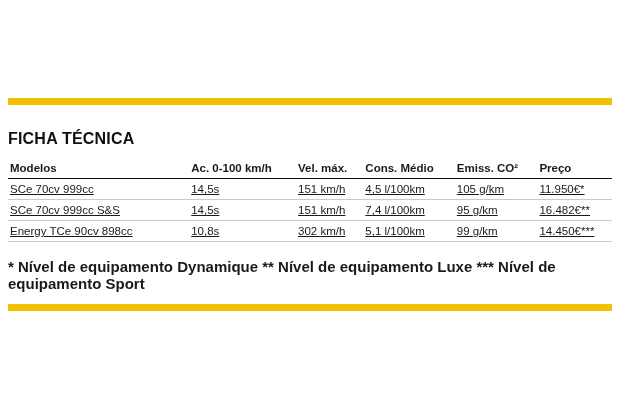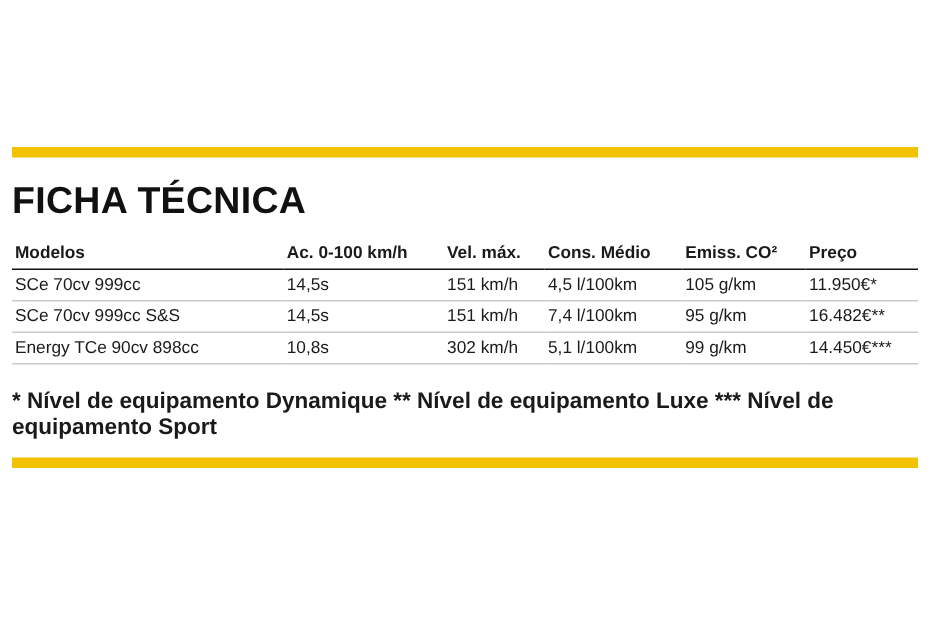--- a/index.html
+++ b/index.html
@@ -20,24 +20,24 @@
     left: 8px;
     top: 98px;
     width: 604px;
   }
   .top-rule {
     height: 7px;
     background: #f2c200;
     width: 100%;
   }
   .title {
-    font-size: 25px;
+    font-size: 16px;
     font-weight: bold;
     letter-spacing: 0.2px;
-    margin: 15px 0 10px 0;
+    margin: 25px 0 10px 0;
     color: #111111;
   }
   table.spec {
     width: 100%;
     border-collapse: collapse;
     font-size: 11.5px;
   }
   table.spec th, table.spec td {
     padding: 4px 2px;
     white-space: nowrap;
@@ -58,20 +58,21 @@
     font-size: 11.5px;
     color: #2f4f8f;
     border-bottom: 1px solid #c9c9c9;
     padding-top: 5px;
     padding-bottom: 3px;
   }
   .data-row td {
     border-bottom: 1px solid #c9c9c9;
     padding-top: 5px;
     padding-bottom: 5px;
+    text-decoration: underline;
   }
   .data-row td.col-model { text-align: left; }
   .footnote {
     font-size: 15px;
     font-weight: bold;
     margin-top: 16px;
     color: #1a1a1a;
   }
   .bottom-rule {
     height: 7px;

